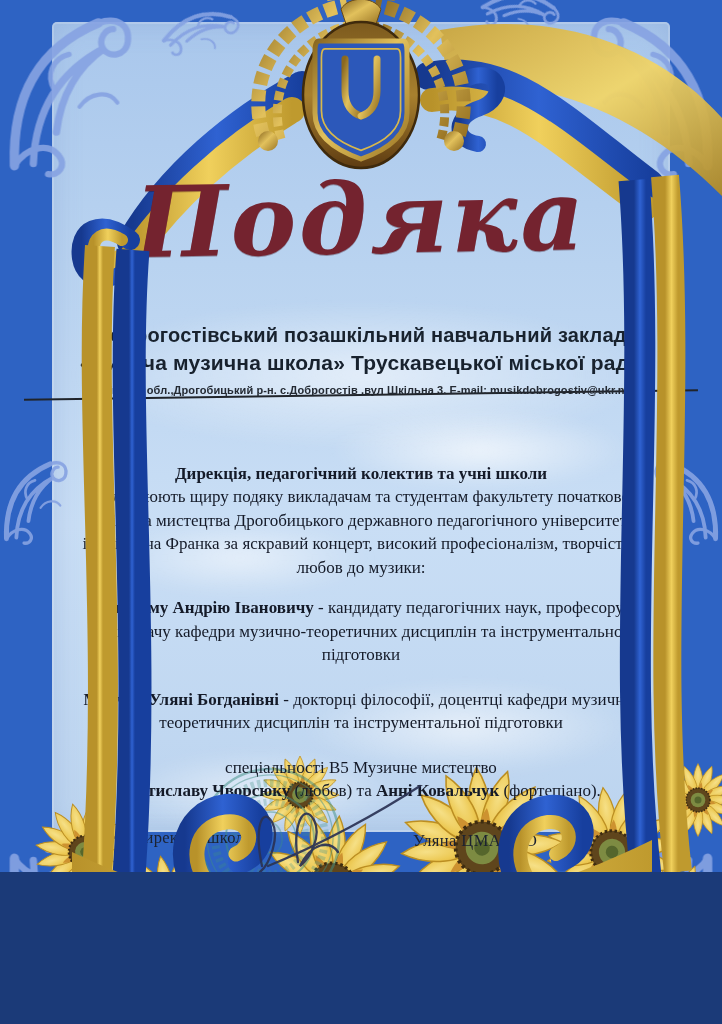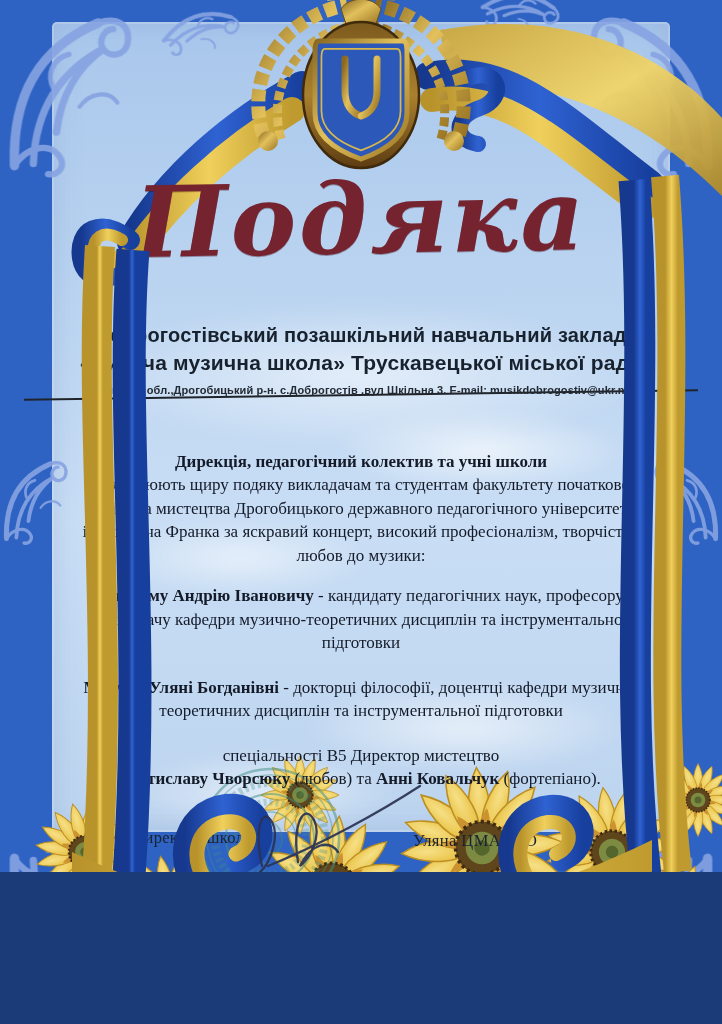--- a/index.html
+++ b/index.html
@@ -21,21 +21,21 @@
          transform:rotate(-1deg);text-shadow:0 1px 0 rgba(60,10,20,.35);z-index:3;}
   #org{position:absolute;left:60px;right:60px;top:324px;text-align:center;color:#18222e;z-index:3;}
   #org .l1{font-size:20px;font-weight:700;letter-spacing:.2px;}
   #org .l2{font-size:21px;font-weight:700;margin-top:4px;letter-spacing:.2px;}
   #rule{position:absolute;left:24px;right:24px;top:394px;height:2px;background:#20242a;
         transform:rotate(-.8deg);z-index:2;}
   #org .addr{font-size:11px;font-weight:700;margin-top:9px;color:#242a33;letter-spacing:.1px;}
   #bodytext{position:absolute;left:50%;top:450px;width:586px;transform:translateX(-50%);
             text-align:center;font-family:"Liberation Serif",serif;font-size:17px;
             line-height:1.38;color:#141a28;z-index:3;}
-  #bodytext p{margin:0;}
+  #bodytext p{margin:12px;}
   #bodytext .mt1{margin-top:17px;}
   #bodytext .mt2{margin-top:21px;}
   .b{font-weight:700;}
   .block{display:block;}
   #sig-role{position:absolute;left:133px;top:828px;font-family:"Liberation Serif",serif;
             font-size:16.5px;color:#1c2230;z-index:3;letter-spacing:.3px;}
   #sig-name{position:absolute;left:413px;top:831px;font-family:"Liberation Serif",serif;
             font-size:16.5px;color:#1c2230;z-index:3;letter-spacing:.4px;}
   .front{z-index:4;}
   .back{z-index:1;}
@@ -217,21 +217,21 @@
       <span class="b block">Дирекція, педагогічний колектив та учні школи</span>
       <span>висловлюють щиру подяку викладачам та студентам факультету початкової освіти та мистецтва Дрогобицького державного педагогічного університету імені Івана Франка за яскравий концерт, високий професіоналізм, творчість і любов до музики:</span>
     </p>
     <p class="para mt1">
       <span class="b">Душному Андрію Івановичу</span><span> - кандидату педагогічних наук, професору, завідувачу кафедри музично-теоретичних дисциплін та інструментальної підготовки</span>
     </p>
     <p class="para mt2">
       <span class="b">Молчко Уляні Богданівні</span><span> - докторці філософії, доцентці кафедри музично-теоретичних дисциплін та інструментальної підготовки</span>
     </p>
     <p class="para mt2">
-      <span class="block">спеціальності В5 Директор мистецтво</span>
+      <span class="block">спеціальності В5 Музичне мистецтво</span>
       <span class="block"><span class="b">Ростиславу Чворсюку</span><span> (любов) та </span><span class="b">Анні Ковальчук</span><span> (фортепіано).</span></span>
     </p>
   </div>
 
   <div id="sig-role">Директор школи</div>
   <div id="sig-name">Уляна ЦМАЙЛО</div>
 
   <svg class="layer front" width="722" height="1024" viewBox="0 0 722 1024">
     <g fill="none" stroke-linecap="butt">
       <path d="M100,246 C88,420 114,630 97,874" stroke="url(#ribYelG)" stroke-width="30"></path>

